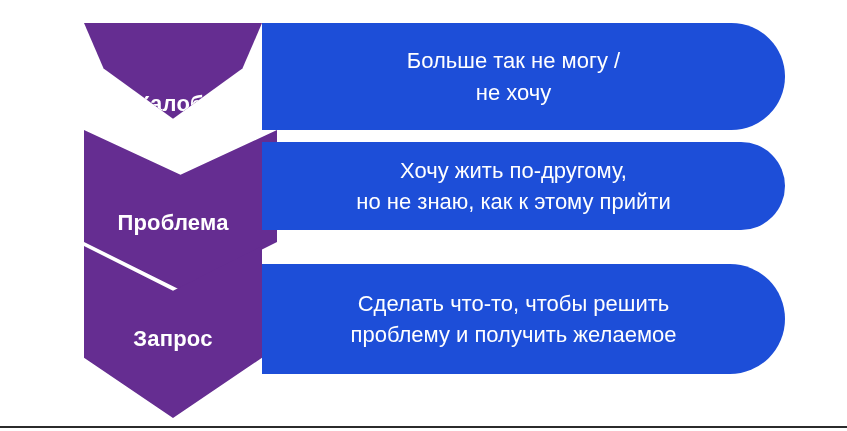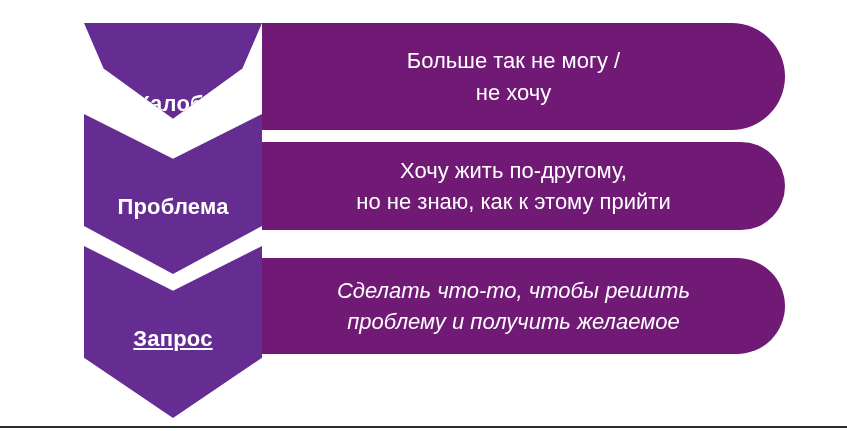--- a/index.html
+++ b/index.html
@@ -51,21 +51,21 @@
     font-weight: bold;
     letter-spacing: 0.2px;
     white-space: nowrap;
   }
 
   
   .panel {
     position: absolute;
     left: 262px;
     width: 523px;
-    background: #701a75;
+    background: #1d4ed8;
     border-radius: 0 90px 90px 0;
     display: flex;
     align-items: center;
     justify-content: center;
     box-sizing: border-box;
     padding: 0 34px 0 14px;
   }
   .panel-text {
     color: #ffffff;
     font-size: 22px;
@@ -93,33 +93,33 @@
     <div class="chevron chev-a" id="chevron-1" style="top:23px; height:152px;">
       <div class="chevron-label" style="top:68px;">Жалоба</div>
     </div>
     <div class="panel" style="top:23px; height:107px;">
       <div class="panel-text">Больше так не могу /
 не хочу</div>
     </div>
   </div>
 
   <div class="row">
-    <div class="chevron chev-b" id="chevron-2" style="top:114px; height:160px;">
+    <div class="chevron chev-b" id="chevron-2" style="top:130px; height:160px;padding-left:15px;">
       <div class="chevron-label" style="top:80px;">Проблема</div>
     </div>
     <div class="panel" style="top:142px; height:88px;">
       <div class="panel-text">Хочу жить по-другому,
 но не знаю, как к этому прийти</div>
     </div>
   </div>
 
   <div class="row">
     <div class="chevron chev-c" id="chevron-3" style="top:246px; height:172px;">
-      <div class="chevron-label" style="top:80px;text-decoration:underline;">Запрос</div>
+      <div class="chevron-label" style="top:80px;">Запрос</div>
     </div>
-    <div class="panel" style="top:258px; height:96px;font-style:italic;">
+    <div class="panel" style="top:264px; height:110px;">
       <div class="panel-text">Сделать что-то, чтобы решить
 проблему и получить желаемое</div>
     </div>
   </div>
 
   <div id="bottom-rule"></div>
 </div>
 
 </body></html>

